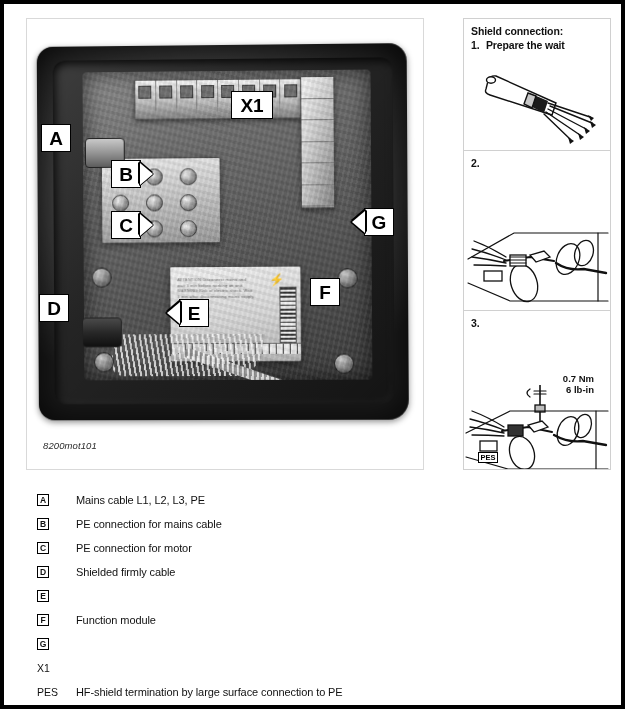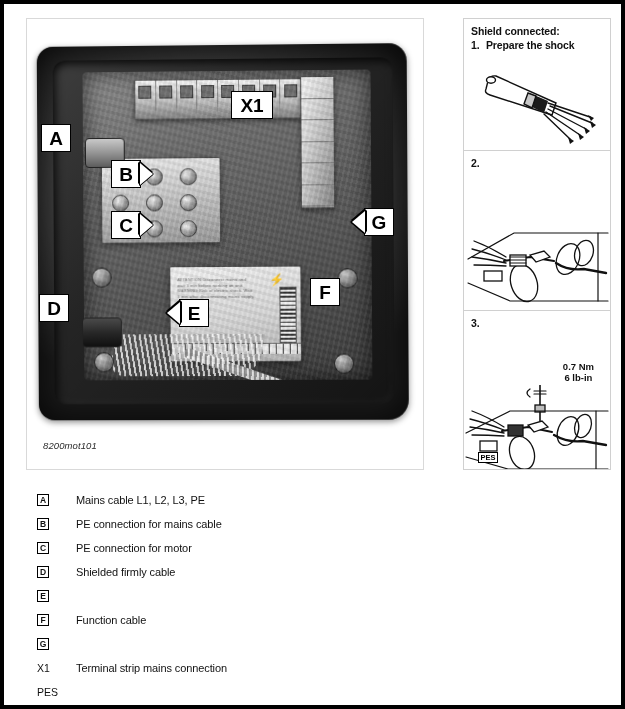--- a/index.html
+++ b/index.html
@@ -308,26 +308,26 @@
   .step-num { width: 15px; flex: none; }
   .step-text { flex: 1; }
 
   .fig { position: absolute; left: 0; right: 0; }
   #fig-1 { top: 40px; height: 90px; }
   #fig-2 { top: 62px; height: 96px; }
   #fig-3 { top: 74px; height: 84px; }
 
   .torque {
     position: absolute;
-    right: 16px; top: 50px;
+    right: 16px; top: 62px;
     font-size: 9.5px;
     font-weight: bold;
     line-height: 11px;
     color: #111;
-    text-align: center;
+    text-align: right;
     z-index: 5;
   }
   .pes-tag {
     position: absolute;
     left: 14px; bottom: 6px;
     font-size: 7.5px;
     font-weight: bold;
     border: 1px solid #000;
     padding: 0 1.5px;
     background: #fff;
@@ -449,24 +449,24 @@
       <div class="callout" style="left:283px; top:259px;">F</div>
       <div class="callout arrow-left" style="left:337px; top:189px;">G</div>
       <div class="callout wide" style="left:204px; top:72px;">X1</div>
 
       <div id="photo-caption">8200mot101</div>
     </div>
 
     <div id="shield-panel">
 
       <div class="step" id="step-1">
-        <div class="panel-title">Shield connected:</div>
+        <div class="panel-title">Shield connection:</div>
         <div class="step-line">
           <span class="step-num">1.</span>
-          <span class="step-text">Prepare the shock</span>
+          <span class="step-text">Prepare the wait</span>
         </div>
         <svg class="fig" id="fig-1" viewBox="0 0 148 90">
           <g stroke="#111" fill="none" stroke-width="1.4" stroke-linecap="round">
             <path d="M22,30 L24,22 Q26,16 32,17 L92,44 L88,56 L26,36 Q20,34 22,30 Z" fill="#fff"></path>
             <ellipse cx="27" cy="21" rx="4.5" ry="3.2" fill="#fff"></ellipse>
             <path d="M70,36 L84,42 L80,54 L66,47 Z" fill="#1a1a1a" stroke="none"></path>
             <path d="M64,34 L72,37 L68,49 L60,45 Z" fill="#c8c8c8" stroke="#111"></path>
             <path d="M84,44 L126,58"></path>
               <path d="M86,47 L128,64"></path>
             <path d="M84,50 L122,70"></path>
@@ -563,26 +563,26 @@
     </div>
     <div class="legend-row">
       <span class="sym"><span class="boxed">D</span></span>
       <span class="legend-text">Shielded firmly cable</span>
     </div>
     <div class="legend-row">
       <span class="sym"><span class="boxed">E</span></span>
     </div>
     <div class="legend-row">
       <span class="sym"><span class="boxed">F</span></span>
-      <span class="legend-text">Function cable</span>
+      <span class="legend-text">Function module</span>
     </div>
     <div class="legend-row">
       <span class="sym"><span class="boxed">G</span></span>
     </div>
     <div class="legend-row">
       <span class="sym"><span class="plain">X1</span></span>
-      <span class="legend-text">Terminal strip mains connection</span>
     </div>
     <div class="legend-row">
       <span class="sym"><span class="plain">PES</span></span>
+      <span class="legend-text">HF-shield termination by large surface connection to PE</span>
     </div>
   </div>
 </div>
 
 </body></html>

